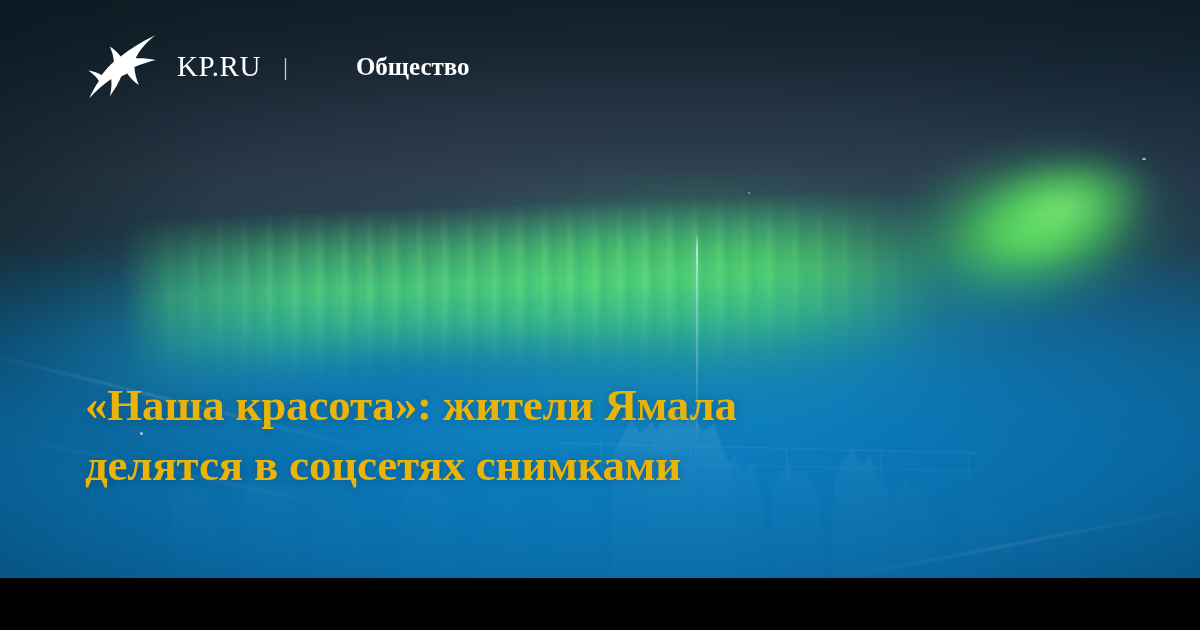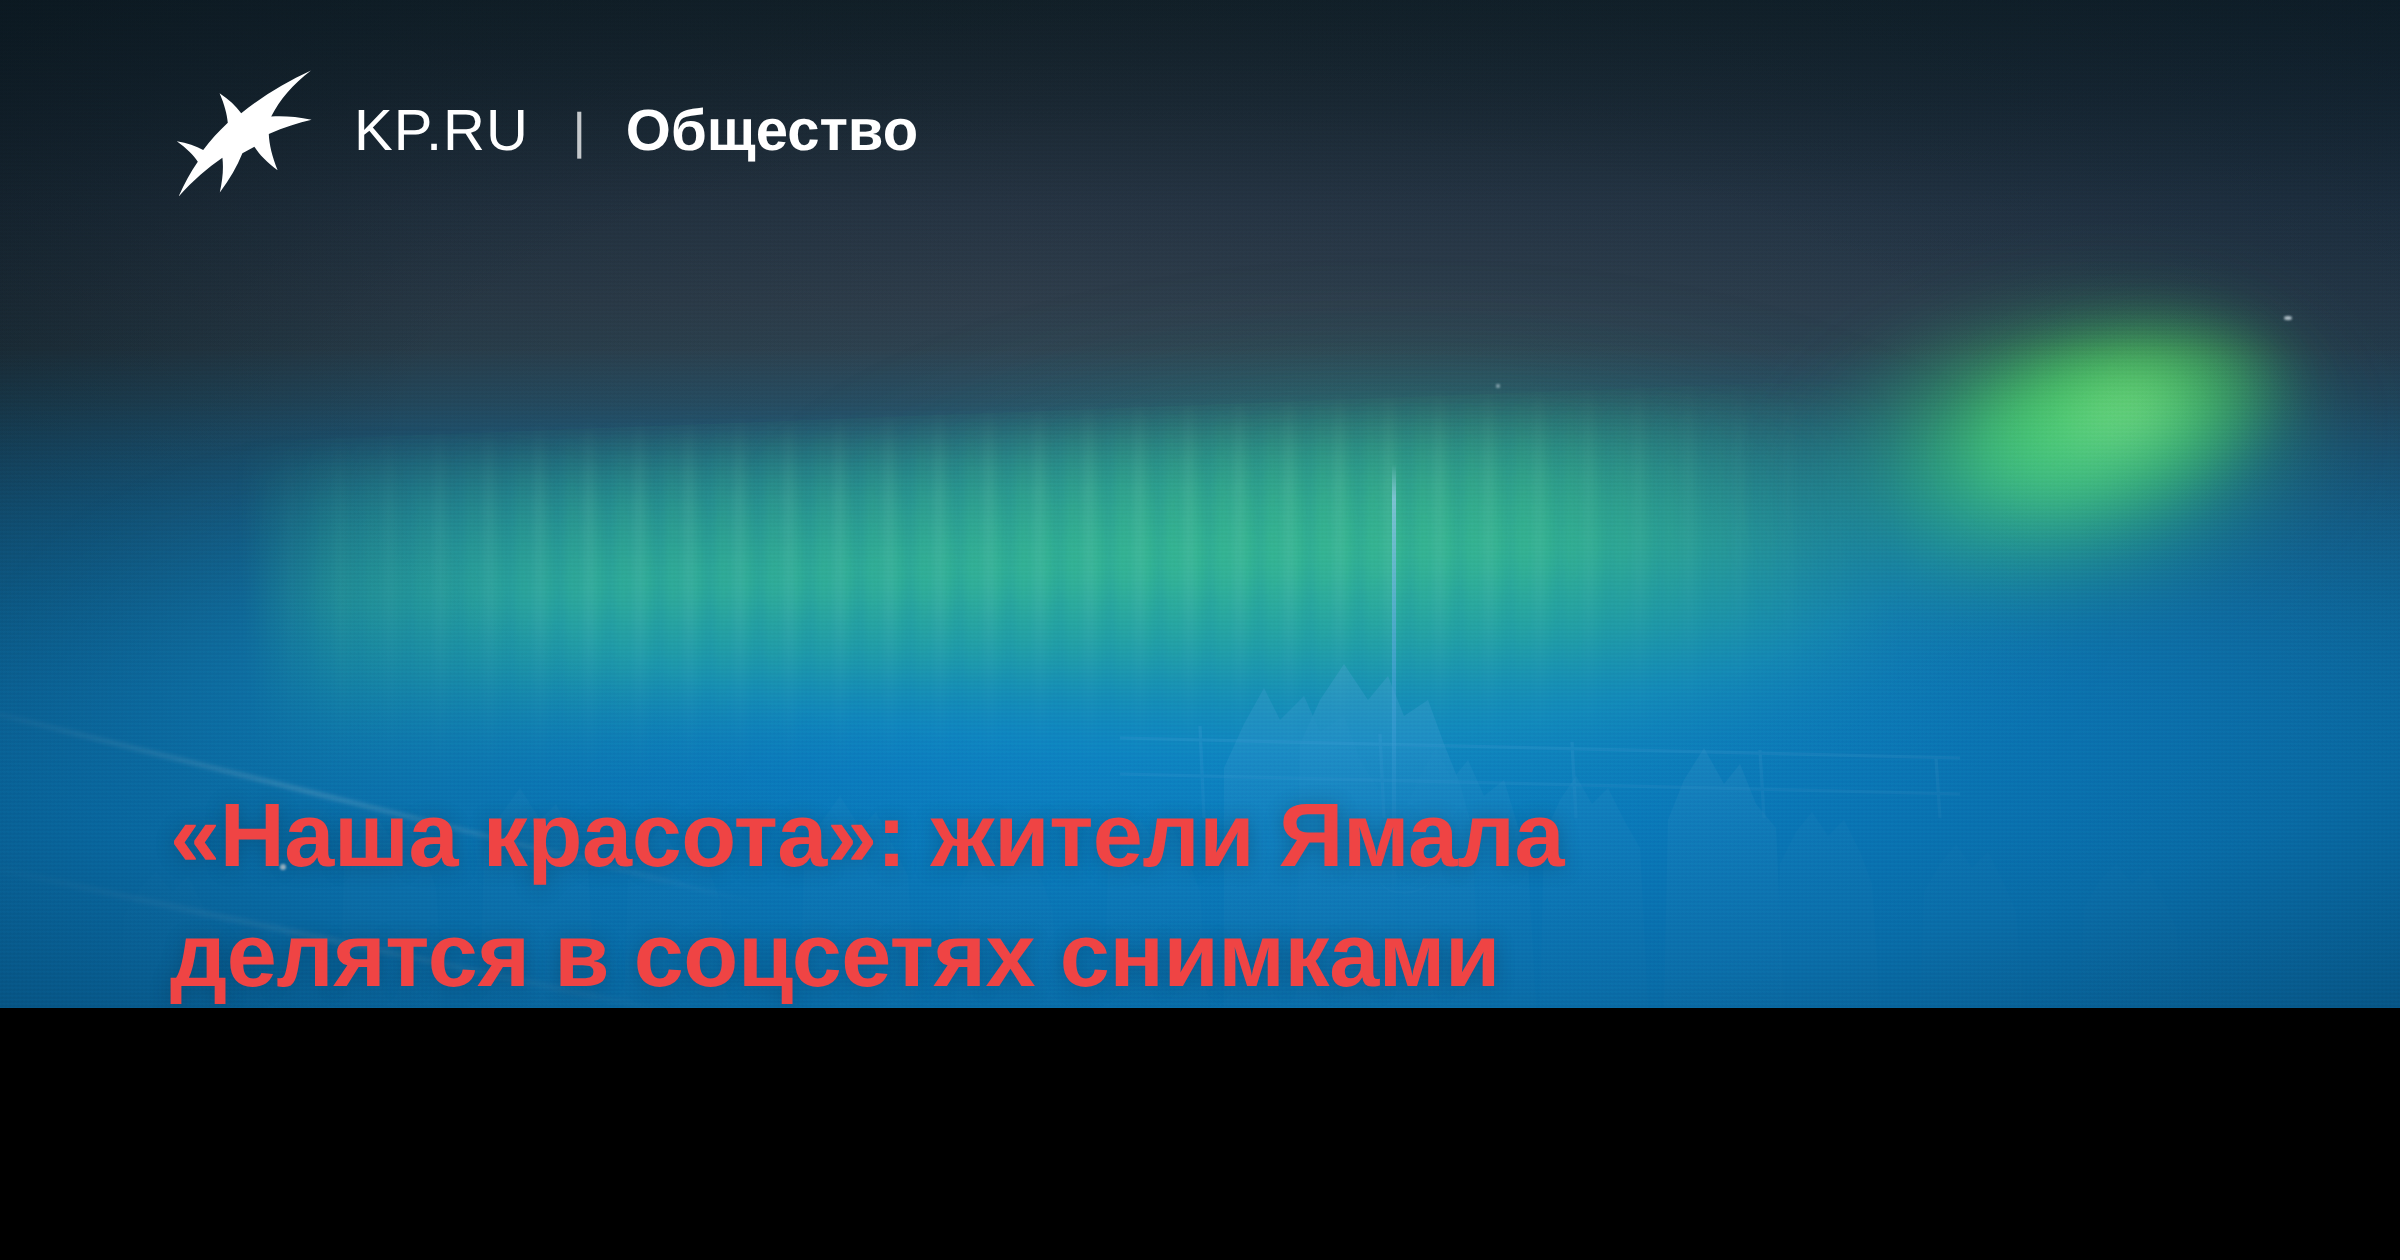--- a/index.html
+++ b/index.html
@@ -4,23 +4,23 @@
 <title>KP.RU</title>
 <style>
   html, body {
     margin: 0;
     padding: 0;
     background: #000;
   }
   #card {
     position: relative;
     width: 1200px;
-    height: 504px;
+    height: 578px;
     overflow: hidden;
-    font-family: Liberation Sans, sans-serif;
+    font-family: Liberation Serif, serif;
     background: #14202a;
     isolation: isolate;
   }
 
   
   .photo {
     position: absolute;
     inset: 0;
     overflow: hidden;
   }
@@ -285,33 +285,34 @@
   .sep {
     margin: 0 20px 0 22px;
     color: rgba(255,255,255,0.75);
     font-size: 25px;
     font-weight: 300;
     line-height: 1;
     user-select: none;
   }
   .rubric {
     color: #ffffff;
-    font-size: 29px;
+    font-size: 25px;
     font-weight: 700;
     line-height: 1;
     white-space: nowrap;
+    margin-left: 48px;
   }
 
   
   .headline {
     position: absolute;
     left: 85px;
-    top: 358px;
+    top: 345px;
     width: 1000px;
-    color: #ef4444;
+    color: #eab308;
     font-size: 45px;
     font-weight: 700;
     line-height: 60px;
     letter-spacing: -0.2px;
     text-shadow: 0 1px 10px rgba(5,35,60,0.30);
   }
   .headline .ln { display: block; white-space: nowrap; }
 </style>
 </head>
 <body>

